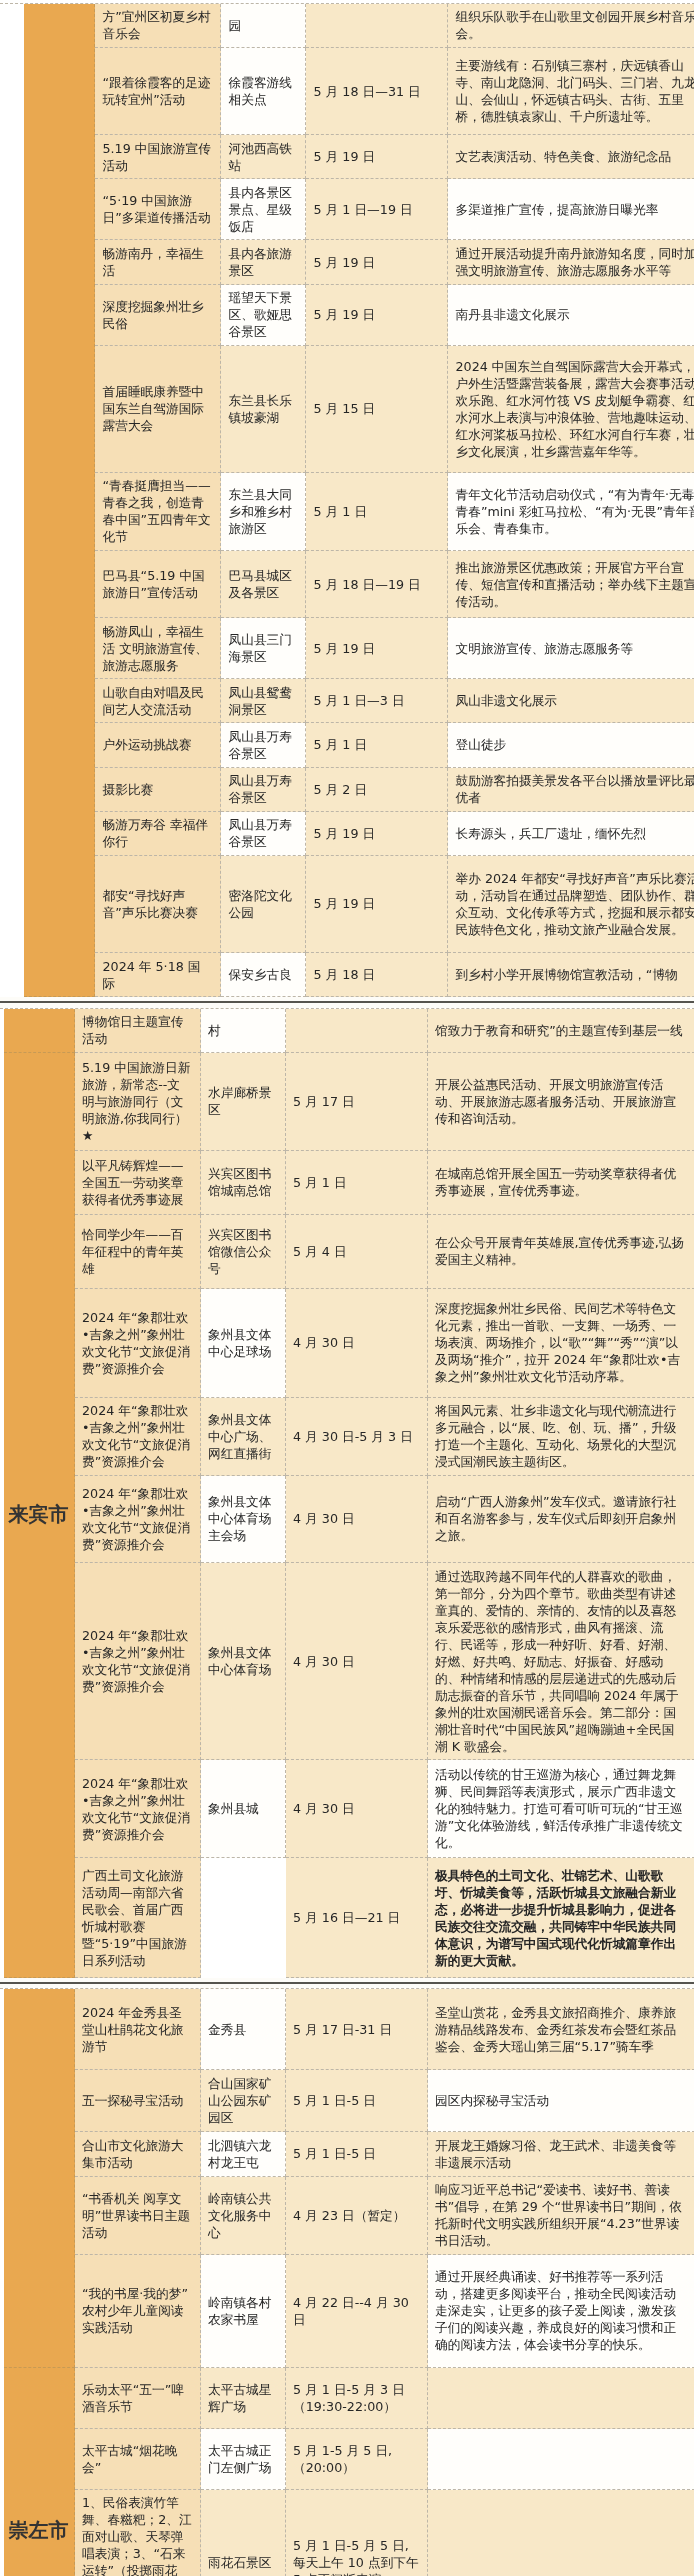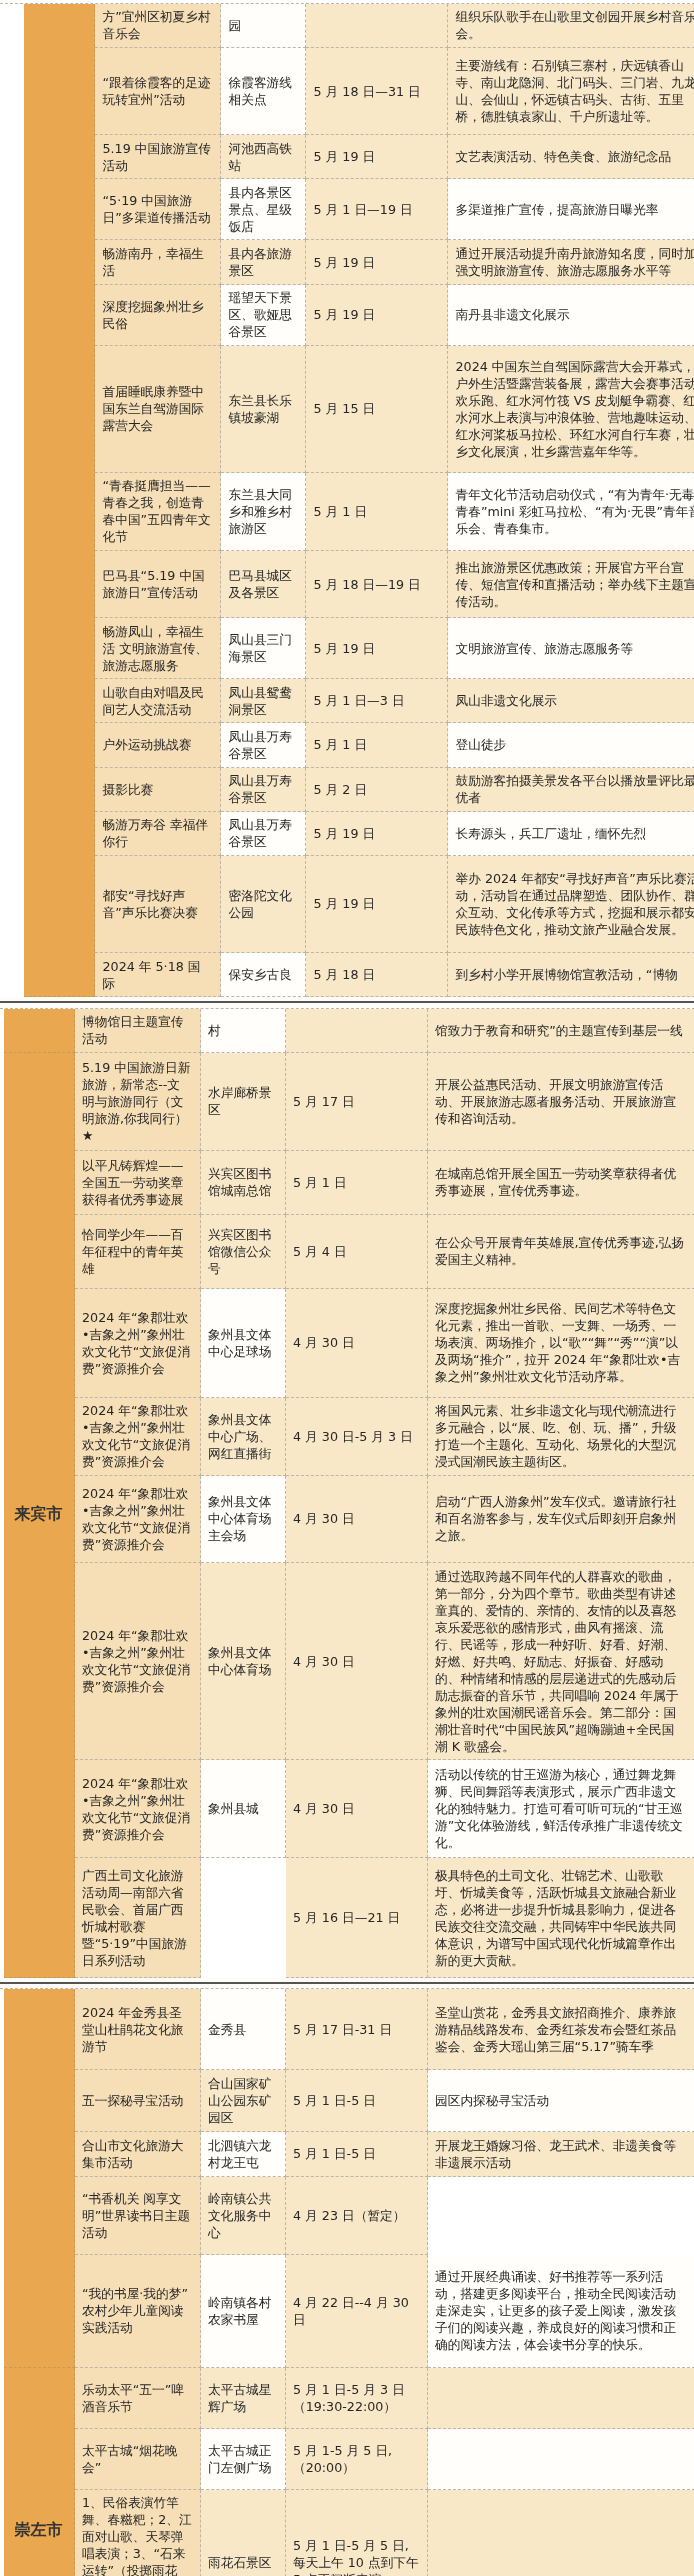--- a/index.html
+++ b/index.html
@@ -25,21 +25,21 @@
     box-sizing:border-box;
     word-break:break-word;
   }
   .city-cell{
     background:#e9a850;
     border-right:0.6px dashed #c79a55;
     border-bottom:0.6px dashed #c79a55;
     display:flex;
     align-items:center;
     justify-content:center;
-    font-size:16px;
+    font-size:20px;
     font-weight:700;
     color:#333333;
     box-sizing:border-box;
   }
   .act{background:#f6dfb6;}
   .date{background:#f8e8c8;}
   .c{background:#f8e8c8;}
   .w{background:#fffefb;}
   .breaker{height:10.4px;background:#fdfcf8;position:relative;}
   .breaker::after{content:"";position:absolute;left:0;right:0;top:4px;height:2.3px;background:#55544e;}
@@ -158,21 +158,21 @@
         <div class="cell act" style="grid-area: 8 / 2;">2024 年“象郡壮欢•吉象之州”象州壮欢文化节“文旅促消费”资源推介会</div>
         <div class="cell c" style="grid-area: 8 / 3;">象州县文体中心体育场</div>
         <div class="cell date" style="grid-area: 8 / 4;">4 月 30 日</div>
         <div class="cell c" style="grid-area: 8 / 5;">通过选取跨越不同年代的人群喜欢的歌曲，第一部分，分为四个章节。歌曲类型有讲述童真的、爱情的、亲情的、友情的以及喜怒哀乐爱恶欲的感情形式，曲风有摇滚、流行、民谣等，形成一种好听、好看、好潮、好燃、好共鸣、好励志、好振奋、好感动的、种情绪和情感的层层递进式的先感动后励志振奋的音乐节，共同唱响 2024 年属于象州的壮欢国潮民谣音乐会。第二部分：国潮壮音时代“中国民族风”超嗨蹦迪+全民国潮 K 歌盛会。</div>
         <div class="cell act" style="grid-area: 9 / 2;">2024 年“象郡壮欢•吉象之州”象州壮欢文化节“文旅促消费”资源推介会</div>
         <div class="cell w" style="grid-area: 9 / 3;">象州县城</div>
         <div class="cell date" style="grid-area: 9 / 4;">4 月 30 日</div>
         <div class="cell w" style="grid-area: 9 / 5;">活动以传统的甘王巡游为核心，通过舞龙舞狮、民间舞蹈等表演形式，展示广西非遗文化的独特魅力。打造可看可听可玩的“甘王巡游”文化体验游线，鲜活传承推广非遗传统文化。</div>
         <div class="cell act" style="grid-area: 10 / 2;">广西土司文化旅游活动周—南部六省民歌会、首届广西忻城村歌赛暨“5·19”中国旅游日系列活动</div>
         <div class="cell date" style="grid-area: 10 / 4;">5 月 16 日—21 日</div>
-        <div class="cell c" style="grid-area: 10 / 5;">极具特色的土司文化、壮锦艺术、山歌歌圩、忻城美食等，活跃忻城县文旅融合新业态，必将进一步提升忻城县影响力，促进各民族交往交流交融，共同铸牢中华民族共同体意识，为谱写中国式现代化忻城篇章作出新的更大贡献。</div>
+        <div class="cell c" style="grid-area: 10 / 5; font-weight: bold;">极具特色的土司文化、壮锦艺术、山歌歌圩、忻城美食等，活跃忻城县文旅融合新业态，必将进一步提升忻城县影响力，促进各民族交往交流交融，共同铸牢中华民族共同体意识，为谱写中国式现代化忻城篇章作出新的更大贡献。</div>
       </div>
       <div class="breaker"></div>
       <div class="page-grid" style="grid-template-rows: minmax(81px, auto) minmax(58px, auto) minmax(45px, auto) minmax(78px, auto) minmax(113px, auto) minmax(61px, auto) minmax(61px, auto) minmax(122px, auto) minmax(58px, auto);">
         <div class="city-cell" style="grid-area: 1 / 1 / 6;">
           <span></span>
         </div>
         <div class="city-cell" style="grid-area: 6 / 1 / 10;">
           <span>崇左市</span>
         </div>
         <div class="cell act" style="grid-area: 1 / 2;">2024 年金秀县圣堂山杜鹃花文化旅游节</div>
@@ -183,20 +183,21 @@
         <div class="cell c" style="grid-area: 2 / 3;">合山国家矿山公园东矿园区</div>
         <div class="cell date" style="grid-area: 2 / 4;">5 月 1 日-5 日</div>
         <div class="cell w" style="grid-area: 2 / 5;">园区内探秘寻宝活动</div>
         <div class="cell act" style="grid-area: 3 / 2;">合山市文化旅游大集市活动</div>
         <div class="cell w" style="grid-area: 3 / 3;">北泗镇六龙村龙王屯</div>
         <div class="cell date" style="grid-area: 3 / 4;">5 月 1 日-5 日</div>
         <div class="cell c" style="grid-area: 3 / 5;">开展龙王婚嫁习俗、龙王武术、非遗美食等非遗展示活动</div>
         <div class="cell act" style="grid-area: 4 / 2;">“书香机关 阅享文明”世界读书日主题活动</div>
         <div class="cell c" style="grid-area: 4 / 3;">岭南镇公共文化服务中心</div>
         <div class="cell date" style="grid-area: 4 / 4;">4 月 23 日（暂定）</div>
+        <div class="cell c" style="grid-area: 4 / 5;">响应习近平总书记“爱读书、读好书、善读书”倡导，在第 29 个“世界读书日”期间，依托新时代文明实践所组织开展“4.23”世界读书日活动。</div>
         <div class="cell act" style="grid-area: 5 / 2;">“我的书屋·我的梦” 农村少年儿童阅读实践活动</div>
         <div class="cell w" style="grid-area: 5 / 3;">岭南镇各村农家书屋</div>
         <div class="cell date" style="grid-area: 5 / 4;">4 月 22 日--4 月 30 日</div>
         <div class="cell w" style="grid-area: 5 / 5;">通过开展经典诵读、好书推荐等一系列活动，搭建更多阅读平台，推动全民阅读活动走深走实，让更多的孩子爱上阅读，激发孩子们的阅读兴趣，养成良好的阅读习惯和正确的阅读方法，体会读书分享的快乐。</div>
         <div class="cell act" style="grid-area: 6 / 2;">乐动太平“五一”啤酒音乐节</div>
         <div class="cell c" style="grid-area: 6 / 3;">太平古城星辉广场</div>
         <div class="cell date" style="grid-area: 6 / 4;">5 月 1 日-5 月 3 日 （19:30-22:00）</div>
         <div class="cell c" style="grid-area: 6 / 5;"></div>
         <div class="cell act" style="grid-area: 7 / 2;">太平古城“烟花晚会”</div>
         <div class="cell w" style="grid-area: 7 / 3;">太平古城正门左侧广场</div>

